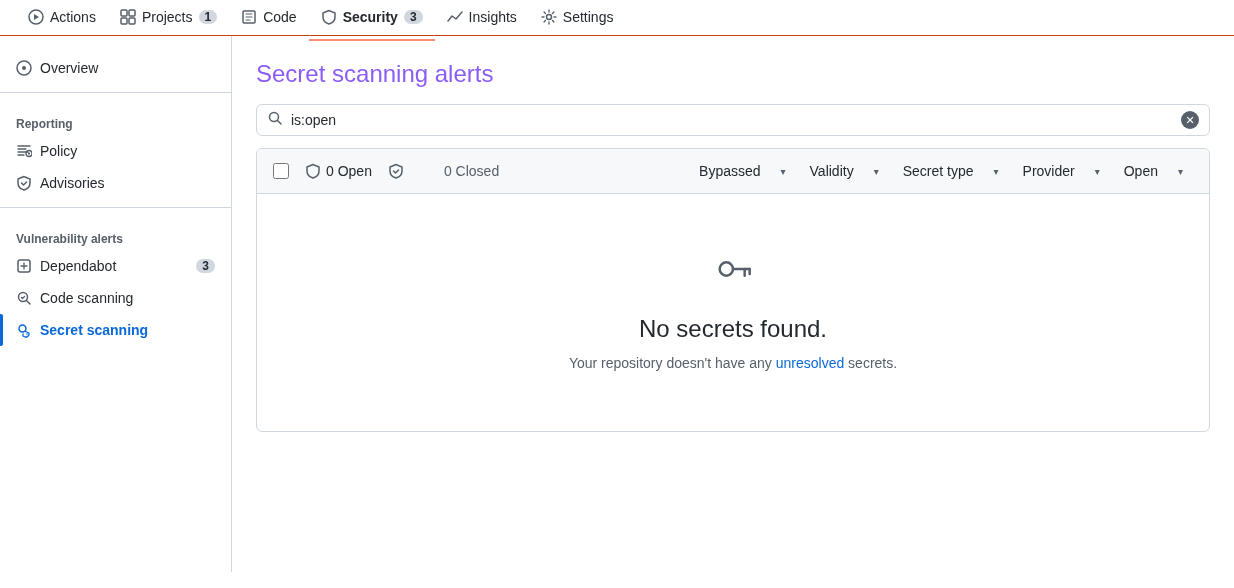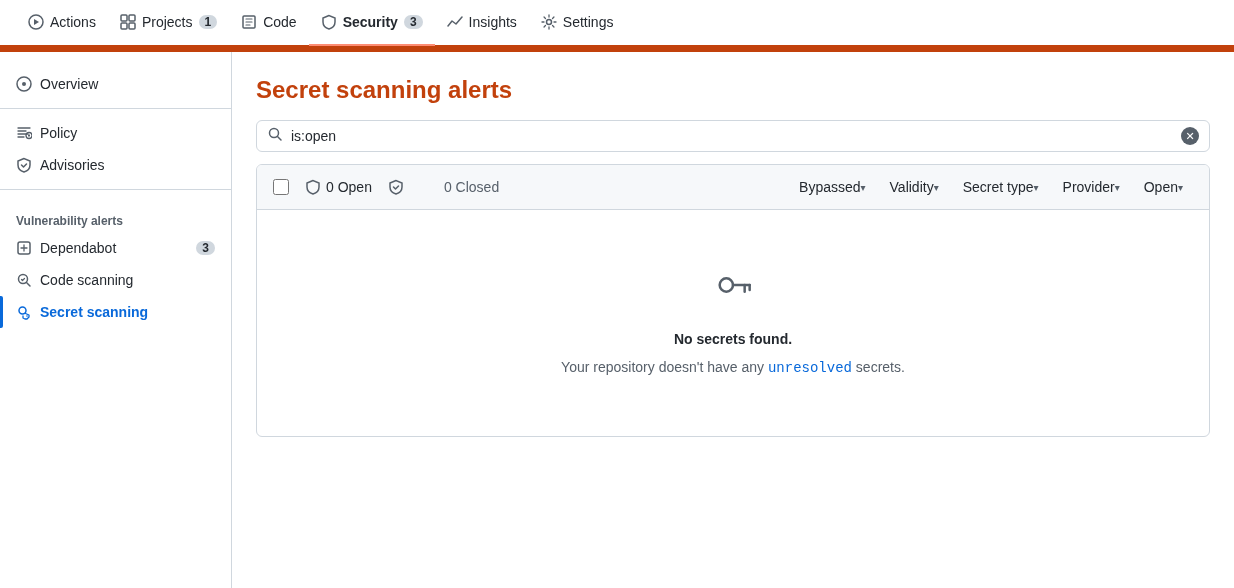--- a/index.html
+++ b/index.html
@@ -2,23 +2,23 @@
 <html><head>
   <meta charset="utf-8">
   <style>
     * { box-sizing: border-box; margin: 0; padding: 0; }
     body { font-family: -apple-system, BlinkMacSystemFont, "Segoe UI", Helvetica, Arial, sans-serif; font-size: 14px; color: #24292f; background: #fff; }
 
     
     .top-nav {
       display: flex;
       align-items: center;
-      border-bottom: 7px solid #c2410c;
+      border-bottom: 1px solid #c2410c;
       padding: 8px 16px;
-      height: 52px;
+      height: 36px;
       background: #fff;
     }
     .top-nav-item {
       display: flex;
       align-items: center;
       gap: 6px;
       padding: 14px 12px;
       color: #24292f;
       font-size: 14px;
       cursor: pointer;
@@ -104,22 +104,22 @@
     }
     .sidebar-icon { color: #57606a; font-size: 16px; }
 
     
     .main {
       flex: 1;
       padding: 24px 24px;
     }
     .page-title {
       font-size: 24px;
-      font-weight: 700;
-      color: #c2410c;
+      font-weight: 400;
+      color: #8b5cf6;
       margin-bottom: 16px;
     }
 
     
     .search-bar {
       display: flex;
       align-items: center;
       border: 1px solid #d0d7de;
       border-radius: 6px;
       padding: 5px 10px;
@@ -180,44 +180,44 @@
     }
     .alert-count-closed { color: #57606a; gap: 40px; }
     .filters-right {
       margin-left: auto;
       display: flex;
       gap: 4px;
     }
     .filter-btn {
       display: flex;
       align-items: center;
-      gap: 0;
+      gap: 20px;
       padding: 4px 10px;
       background: transparent;
       border: none;
       border-radius: 6px;
       cursor: pointer;
       font-size: 14px;
       color: #24292f;
     }
     .filter-chevron { font-size: 10px; color: #57606a; }
 
     
     .empty-state {
       display: flex;
       flex-direction: column;
       align-items: center;
       justify-content: center;
       padding: 60px 20px;
       gap: 12px;
     }
     .empty-icon { font-size: 36px; color: #57606a; }
-    .empty-title { font-size: 14px; font-weight: 700; color: #24292f; }
+    .empty-title { font-size: 24px; font-weight: 400; color: #24292f; }
     .empty-subtitle { font-size: 14px; color: #57606a; }
-    .empty-subtitle a { color: #0969da; text-decoration: none; font-family: Liberation Mono, monospace; }
+    .empty-subtitle a { color: #0969da; text-decoration: none; }
 
     
     .icon-svg { vertical-align: middle; }
   </style>
 </head>
 <body>
 
 <nav class="top-nav">
   <div class="top-nav-item">
     <svg class="nav-icon icon-svg" width="16" height="16" viewBox="0 0 16 16" fill="currentColor">
@@ -271,20 +271,21 @@
     <div class="sidebar-overview">
       <svg width="16" height="16" viewBox="0 0 16 16" fill="currentColor" class="sidebar-icon">
         <circle cx="8" cy="8" r="7" fill="none" stroke="currentColor" stroke-width="1.5"></circle>
         <circle cx="8" cy="8" r="2" fill="currentColor"></circle>
       </svg>
       <span>Overview</span>
     </div>
 
     <div class="sidebar-divider"></div>
 
+    <div class="sidebar-section-label">Reporting</div>
 
     <div class="sidebar-item">
       <svg width="16" height="16" viewBox="0 0 16 16" fill="currentColor" class="sidebar-icon">
         <path d="M2 3h12M2 6h8M2 9h10M2 12h6" stroke="currentColor" stroke-width="1.3" stroke-linecap="round"></path>
         <circle cx="13" cy="10.5" r="3" fill="none" stroke="currentColor" stroke-width="1.3"></circle>
         <line x1="12" y1="10.5" x2="14" y2="10.5" stroke="currentColor" stroke-width="1.3"></line>
         <line x1="13" y1="9.5" x2="13" y2="11.5" stroke="currentColor" stroke-width="1.3"></line>
       </svg>
       <span>Policy</span>
     </div>

